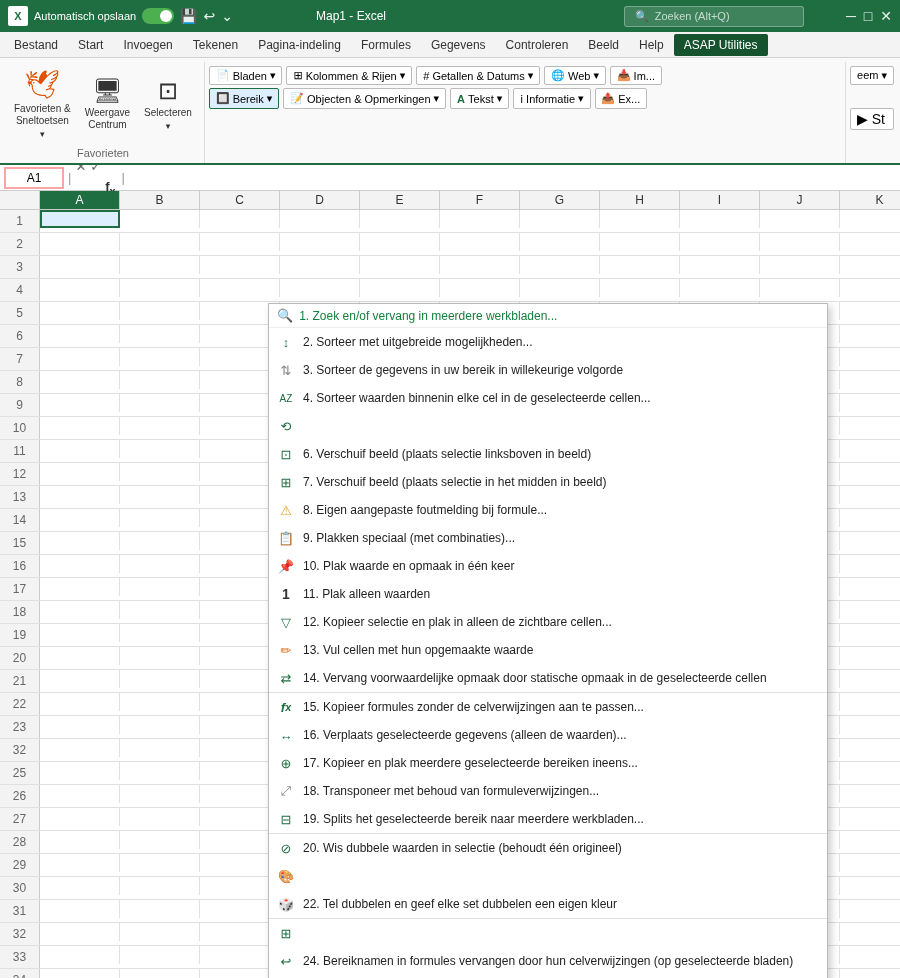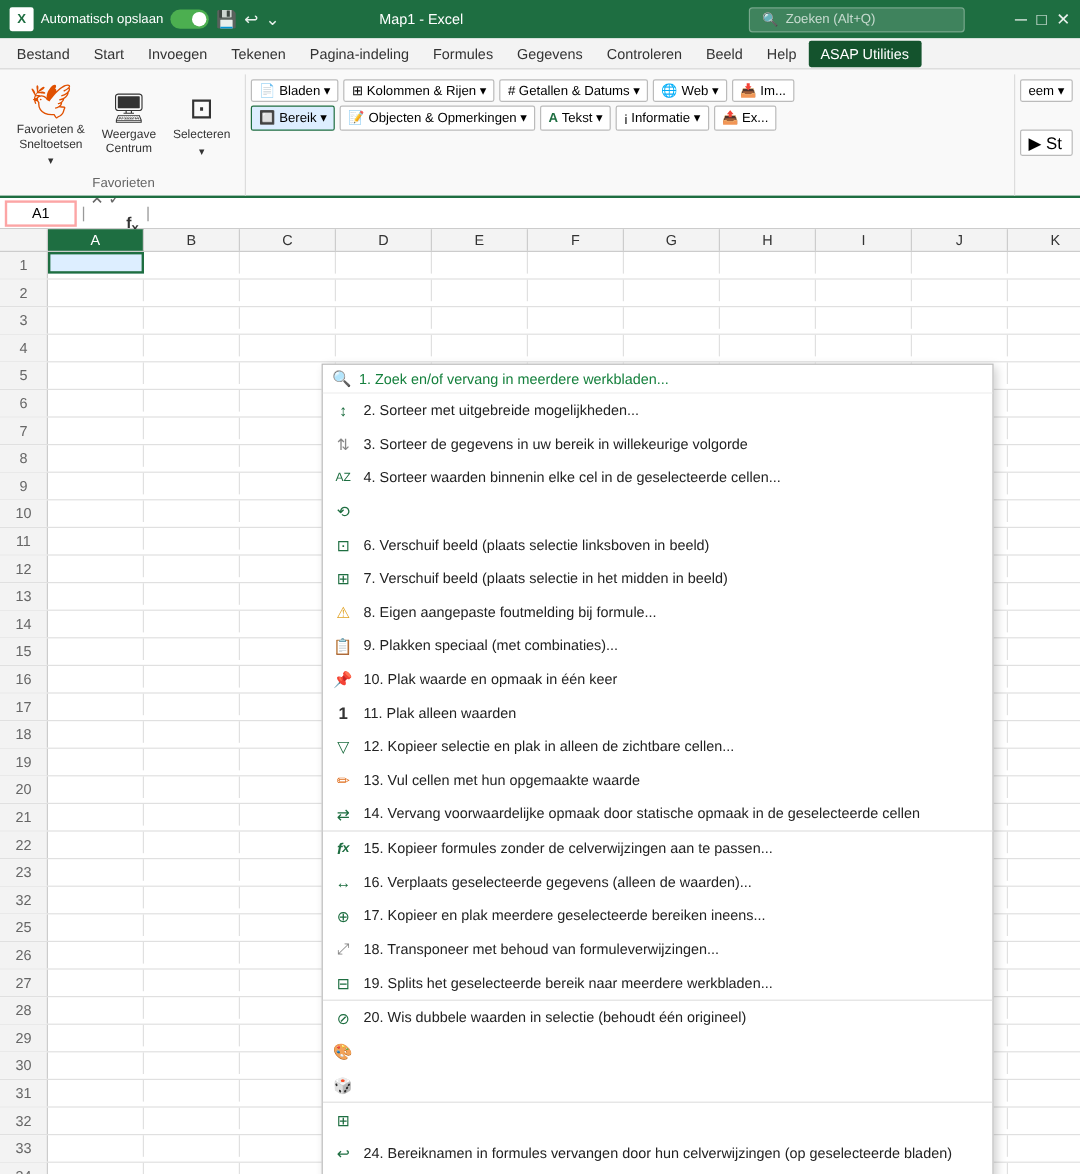--- a/index.html
+++ b/index.html
@@ -951,20 +951,21 @@
       <div class="dropdown-icon" style="color:#1e6e41;">⊘</div>
       <span class="dropdown-text">20. Wis dubbele waarden in selectie (behoudt één origineel)</span>
     </div>
 
     <div class="dropdown-item">
       <div class="dropdown-icon" style="color:#1e6e41;">🎨</div>
     </div>
 
     <div class="dropdown-item">
       <div class="dropdown-icon" style="color:#1e6e41;">🎲</div>
+      <span class="dropdown-text">22. Tel dubbelen en geef elke set dubbelen een eigen kleur</span>
     </div>
 
     <div class="dropdown-item separator-above">
       <div class="dropdown-icon" style="color:#1e6e41;">⊞</div>
     </div>
 
     <div class="dropdown-item">
       <div class="dropdown-icon" style="color:#1e6e41;">↩</div>
       <span class="dropdown-text">24. Bereiknamen in formules vervangen door hun celverwijzingen (op geselecteerde bladen)</span>
     </div>

